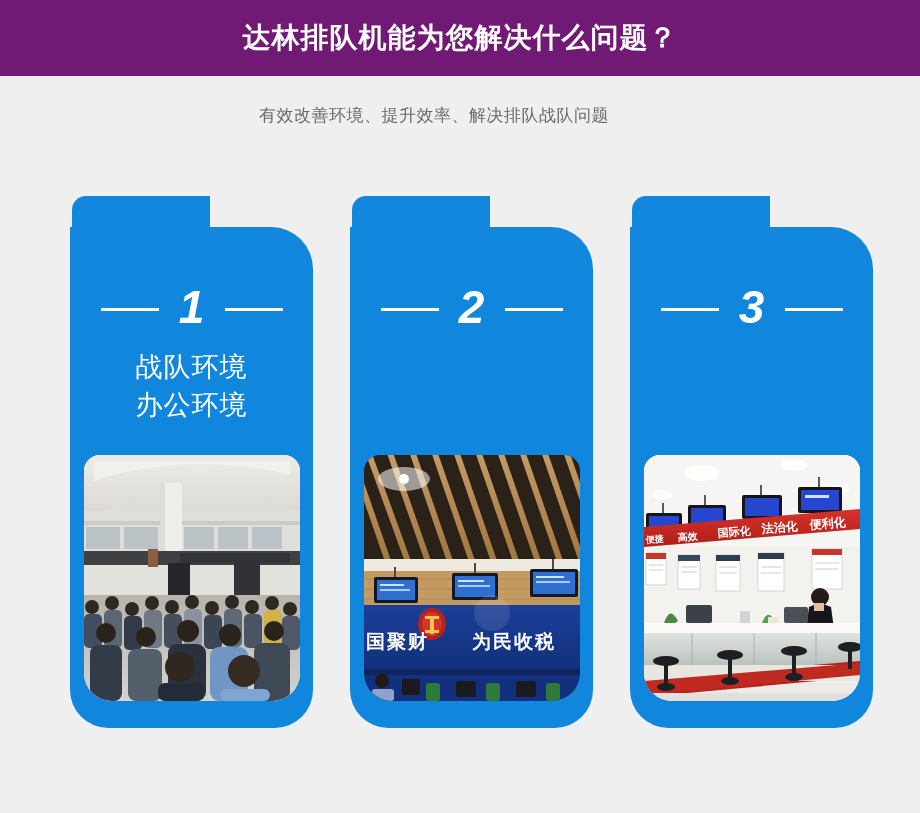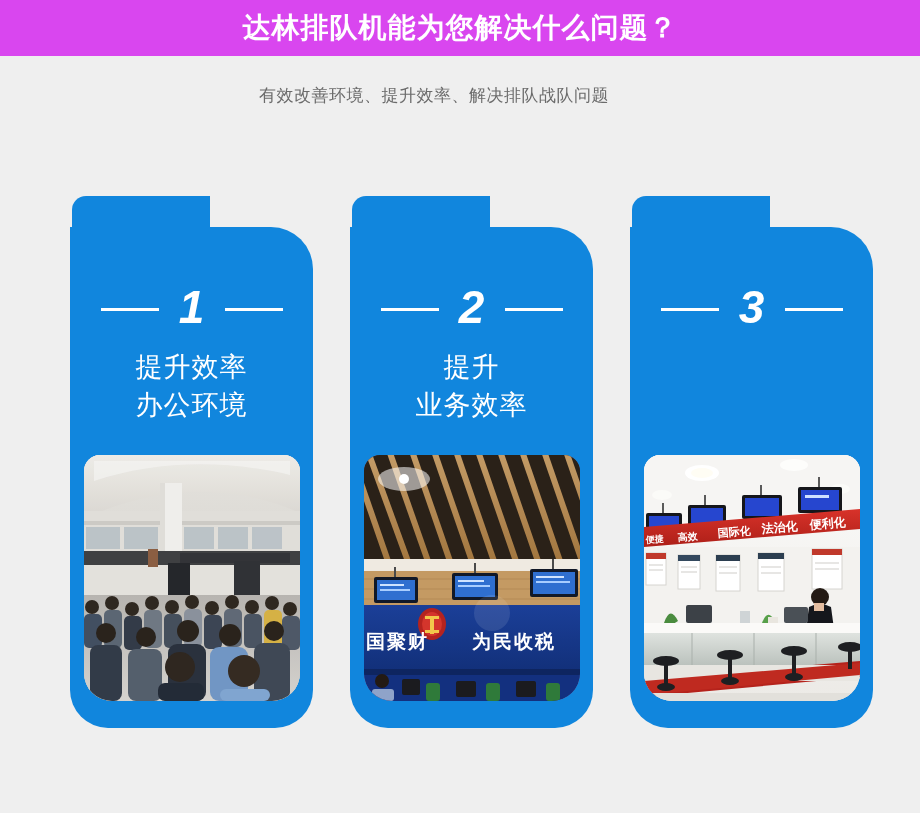--- a/index.html
+++ b/index.html
@@ -12,22 +12,22 @@
     height: 813px;
     background: #efefef;
     font-family: "Liberation Sans", "DejaVu Sans", sans-serif;
     overflow: hidden;
     position: relative;
   }
 
   
   .banner {
     width: 920px;
-    height: 56px;
-    background: #d946ef;
+    height: 76px;
+    background: #701a75;
     display: flex;
     align-items: center;
     justify-content: center;
   }
   .banner-title {
     color: #ffffff;
     font-size: 28px;
     font-weight: bold;
     letter-spacing: 1px;
     line-height: 1;
@@ -181,21 +181,21 @@
     <div class="card-body"></div>
     <div class="card-inner">
 
       <div class="num-row">
         <span class="rule"></span>
         <span class="card-number">1</span>
         <span class="rule"></span>
       </div>
 
       <div class="card-head">
-        <span class="l1">提升效率</span>
+        <span class="l1">战队环境</span>
         <span class="l2">办公环境</span>
       </div>
 
       <div class="card-photo">
         <svg viewBox="0 0 216 246" preserveAspectRatio="xMidYMid slice" aria-hidden="true">
           <defs>
             <linearGradient id="c1ceil" x1="0" y1="0" x2="0" y2="1">
               <stop offset="0%" stop-color="#f2efe9"></stop>
                 <stop offset="100%" stop-color="#ddd9d2"></stop>
             </linearGradient>
@@ -297,24 +297,20 @@
     <div class="card-swoosh"></div>
     <div class="card-body"></div>
     <div class="card-inner">
 
       <div class="num-row">
         <span class="rule"></span>
         <span class="card-number">2</span>
         <span class="rule"></span>
       </div>
 
-      <div class="card-head">
-        <span class="l1">提升</span>
-        <span class="l2">业务效率</span>
-      </div>
 
       <div class="card-photo">
         <svg viewBox="0 0 216 246" preserveAspectRatio="xMidYMid slice" aria-hidden="true">
           <defs>
             <linearGradient id="c2slat" x1="0" y1="0" x2="0" y2="1">
               <stop offset="0%" stop-color="#caa06b"></stop>
                 <stop offset="100%" stop-color="#a5783f"></stop>
             </linearGradient>
             <linearGradient id="c2blue" x1="0" y1="0" x2="0" y2="1">
               <stop offset="0%" stop-color="#1b3f98"></stop>

